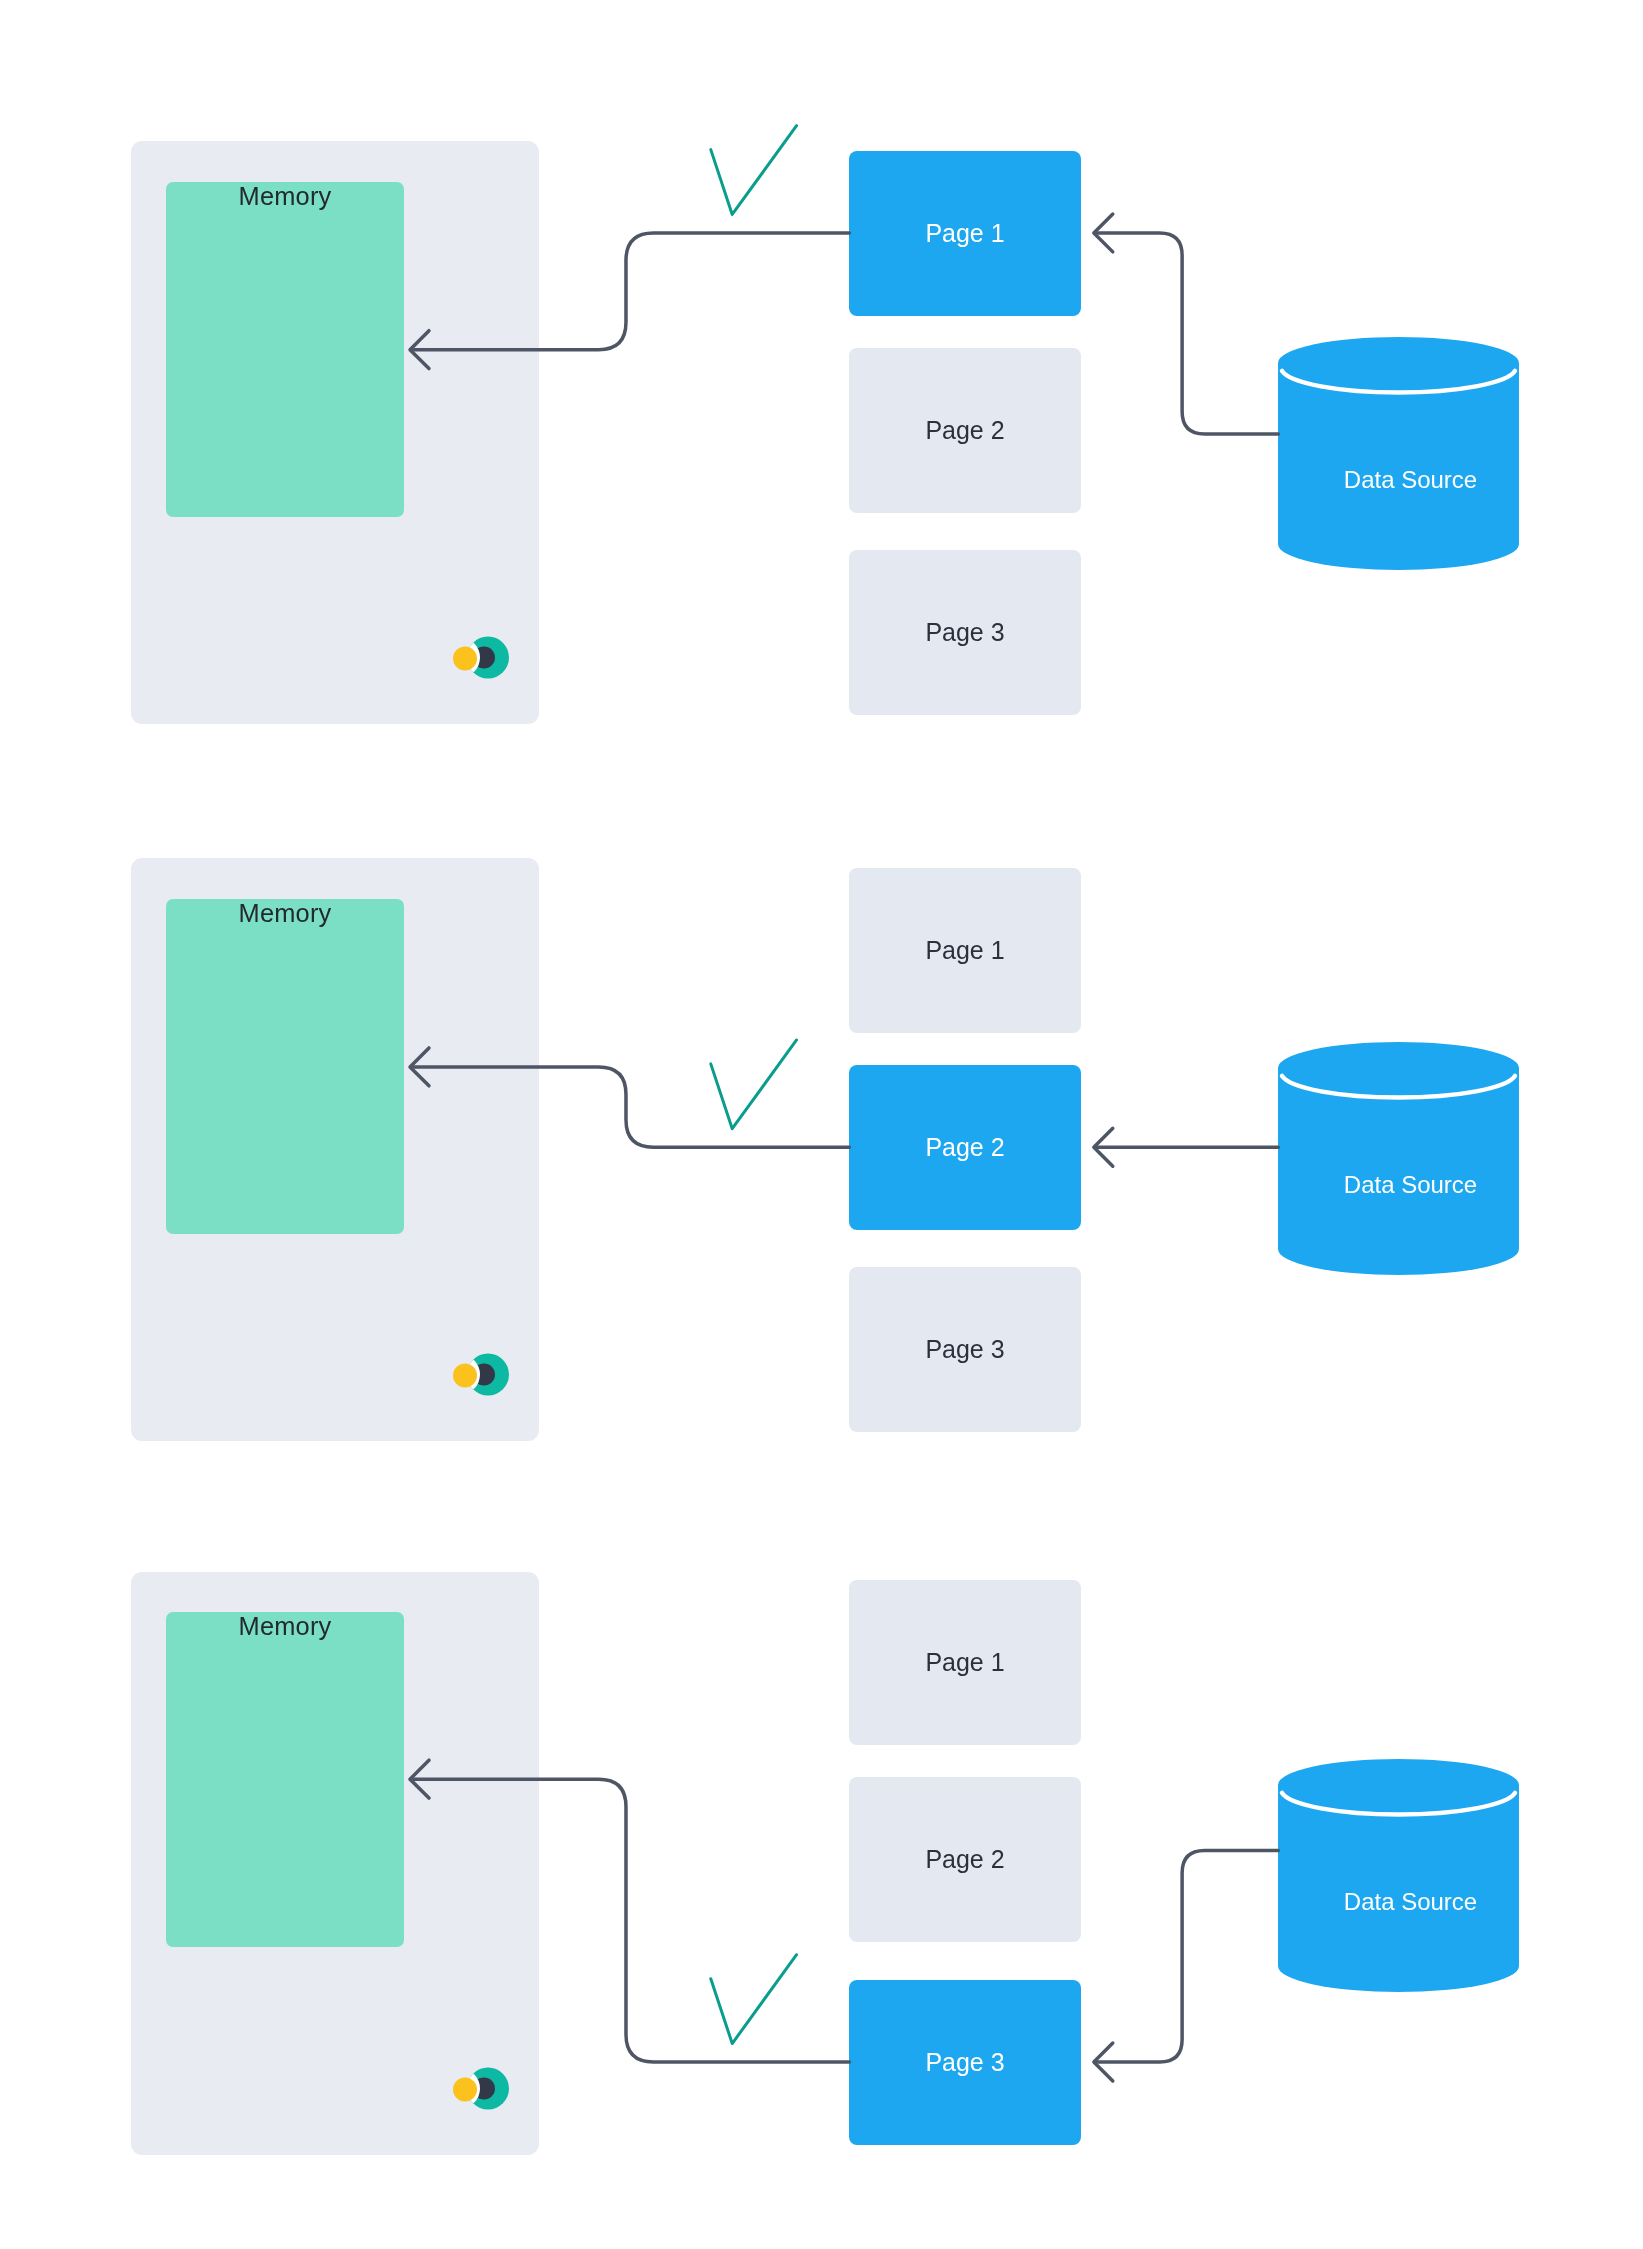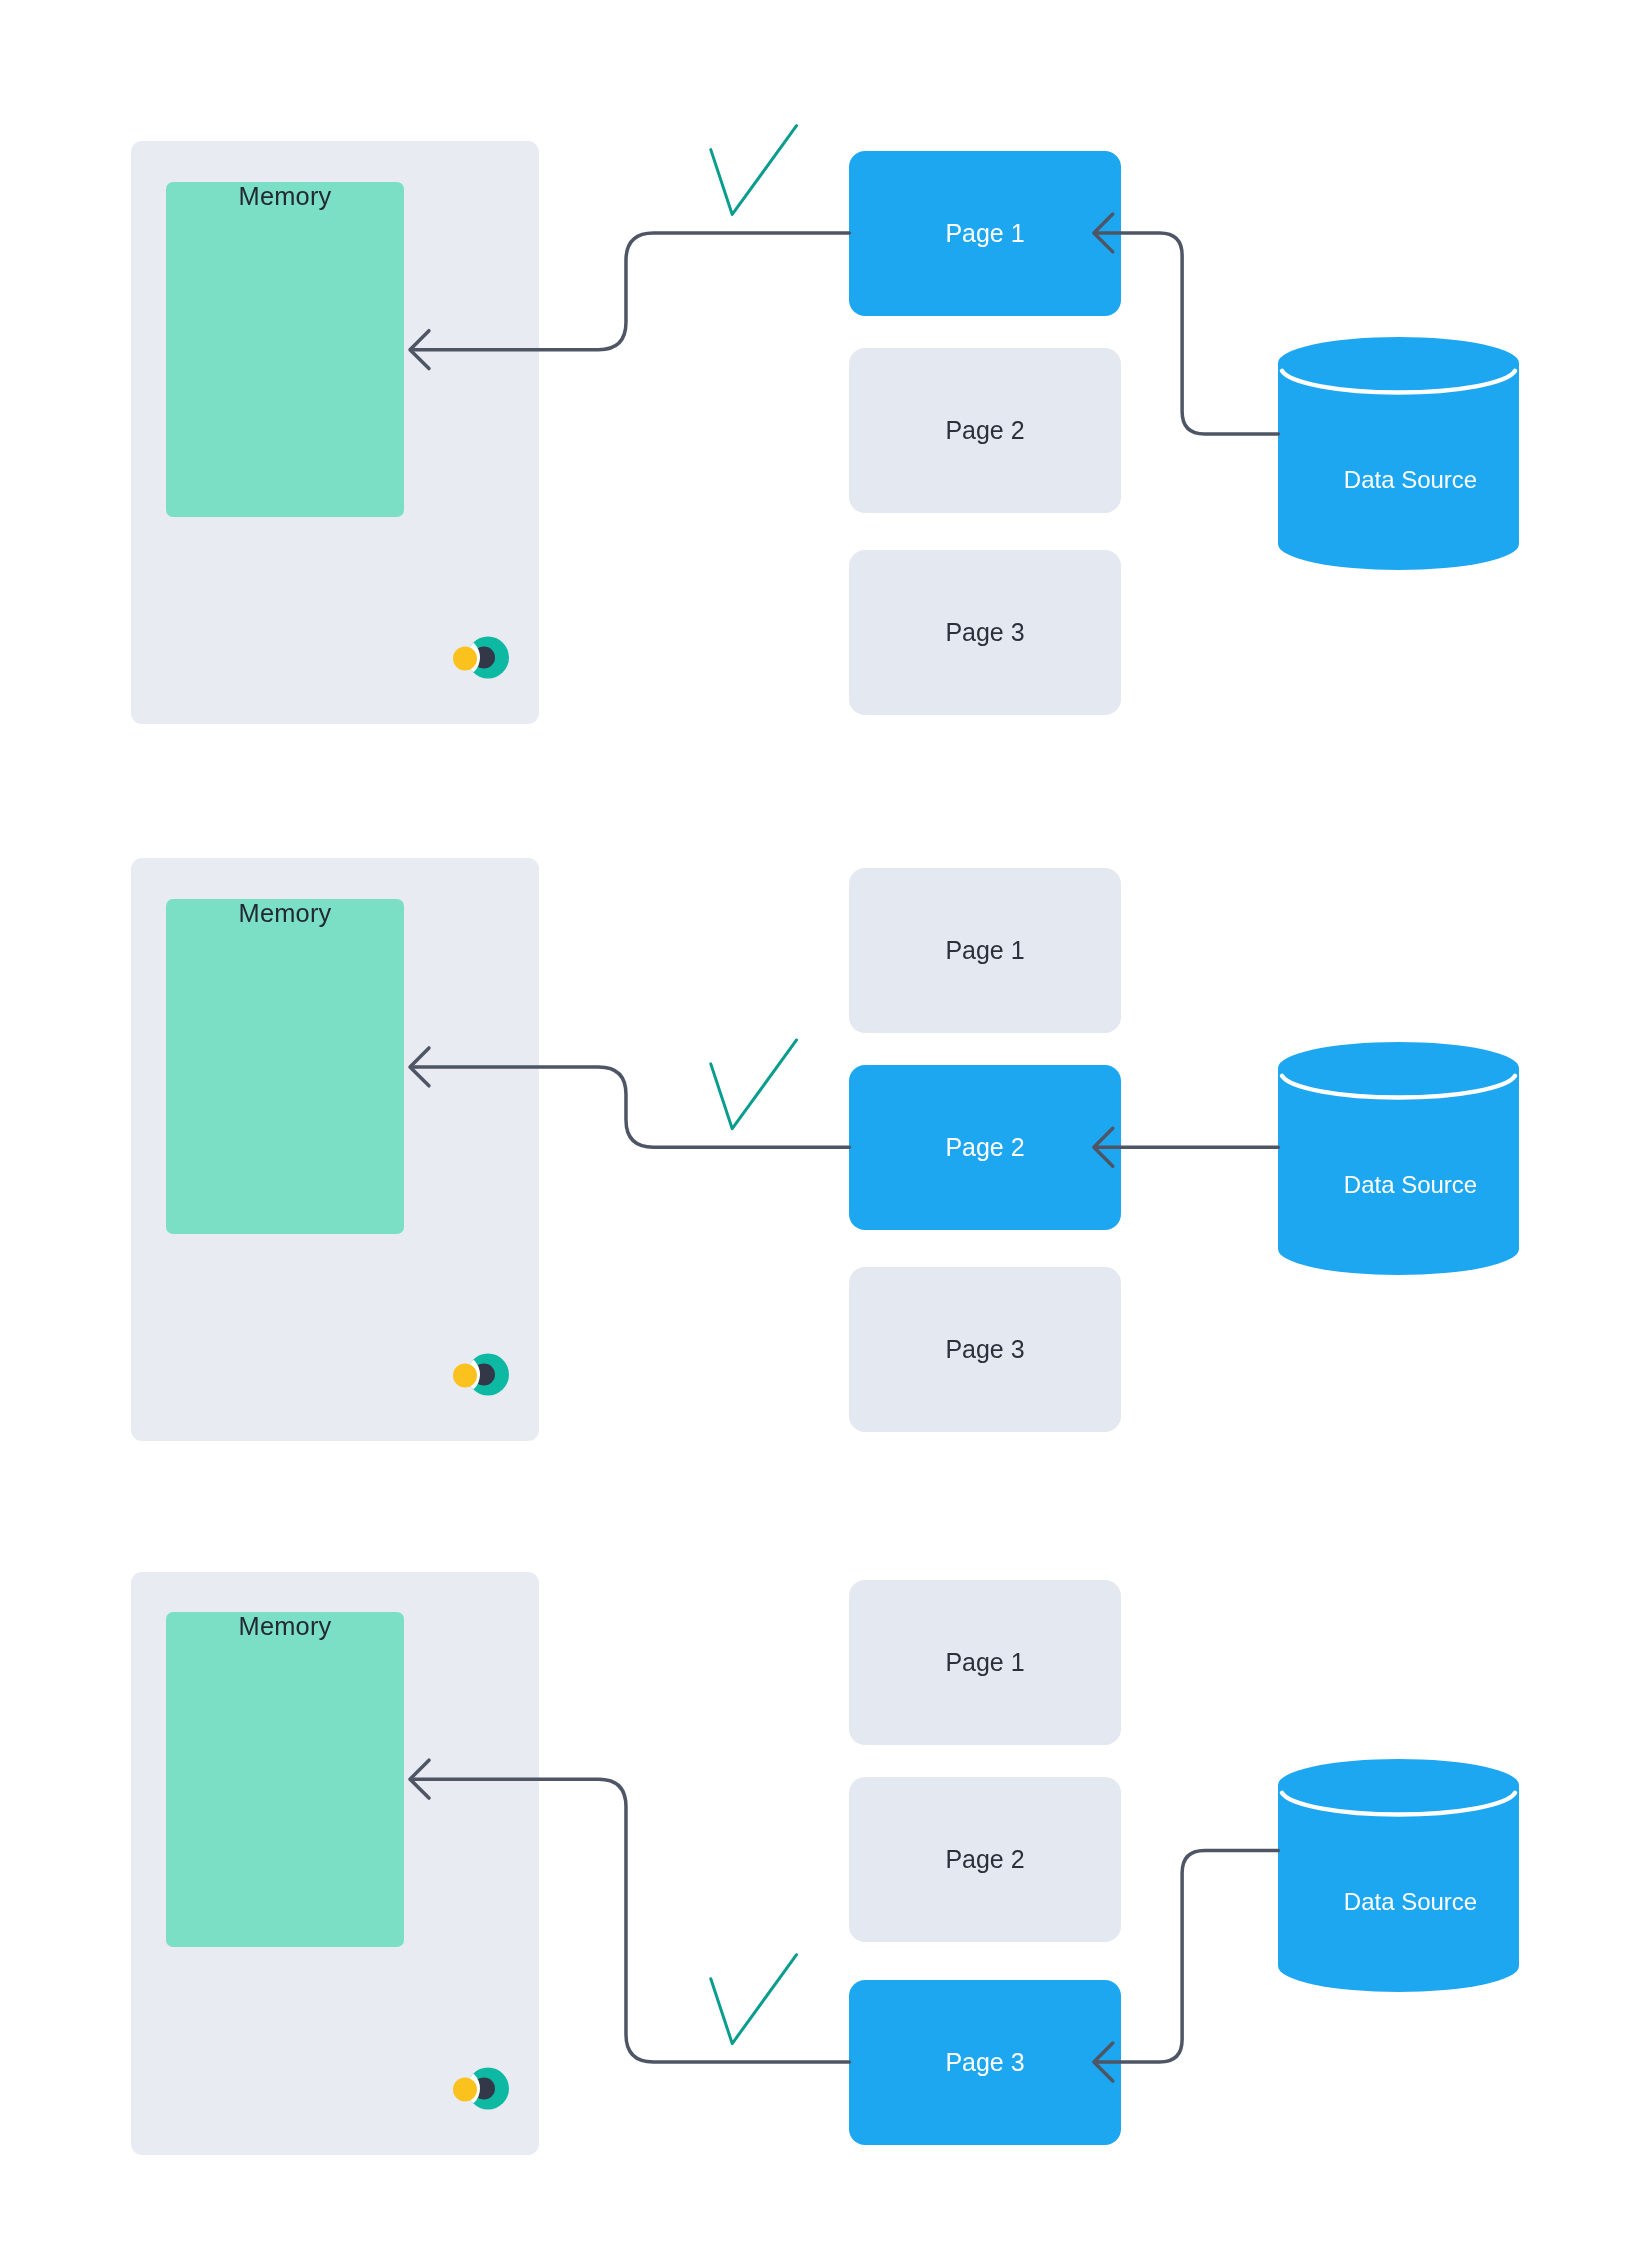--- a/index.html
+++ b/index.html
@@ -35,24 +35,24 @@
   }
   .logo{
     position:absolute;
     left:453px;
     width:56px;
     height:45px;
   }
   .page{
     position:absolute;
     left:849px;
-    width:272px;
+    width:232px;
     height:165px;
     background:#E4E8F0;
-    border-radius:16px;
+    border-radius:8px;
     display:flex;
     align-items:center;
     justify-content:center;
     font-size:25px;
     color:#2B313C;
   }
   .page.active{
     background:#1EA7F1;
     color:#FFFFFF;
   }

